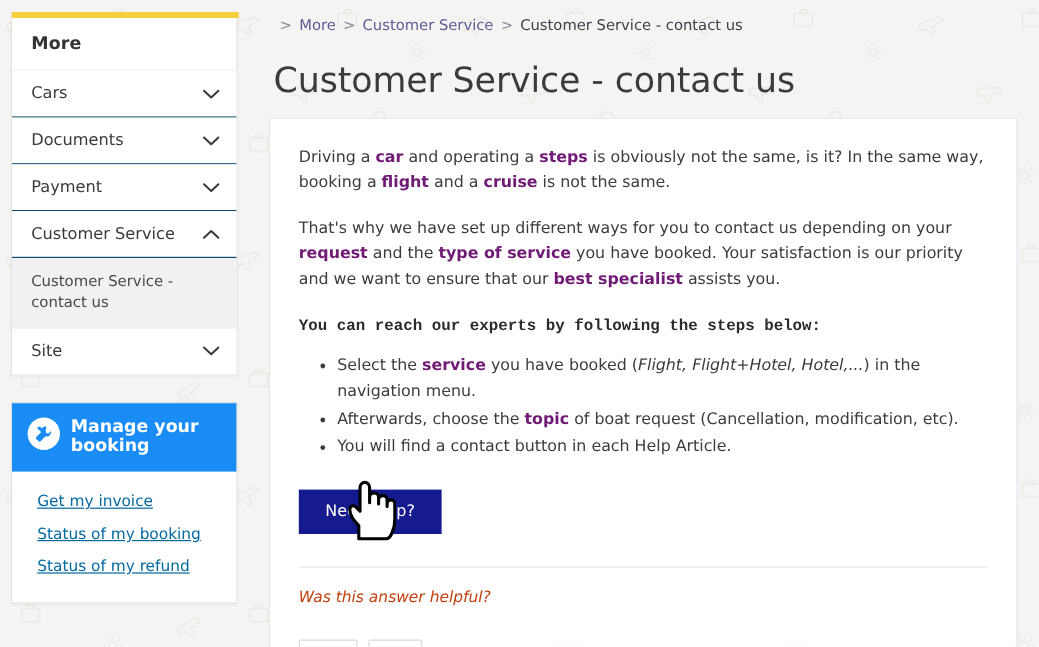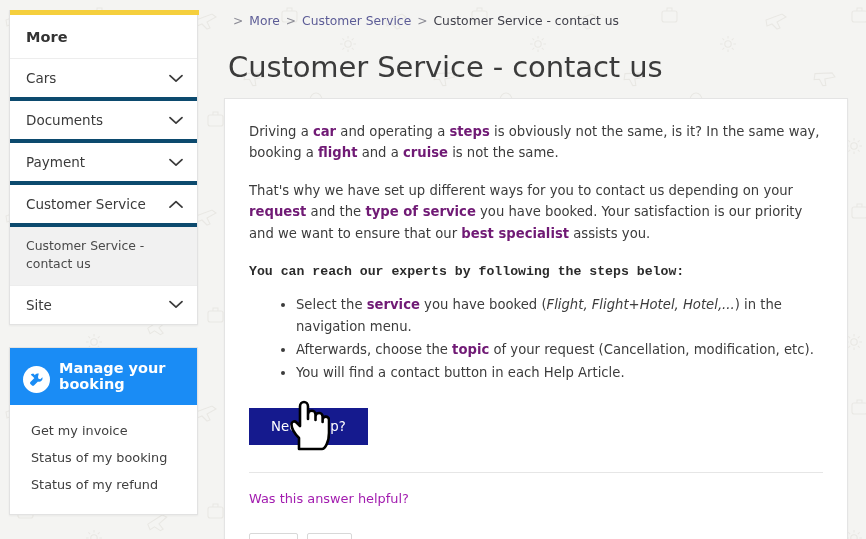--- a/index.html
+++ b/index.html
@@ -57,21 +57,21 @@
     color: #333333;
     padding: 14px 16px 13px 16px;
     border-bottom: 1px solid #ededed;
     letter-spacing: .1px;
   }
   .nav-item {
     display: flex;
     align-items: center;
     justify-content: space-between;
     padding: 11px 14px 11px 16px;
-    border-bottom: 4px solid #0c4a6e;
+    border-bottom: 1px solid #0c4a6e;
     cursor: pointer;
     background: #fff;
   }
   .nav-item:last-child { border-bottom: none; }
   .nav-item-label {
     font-size: 13.5px;
     color: #3a3a3a;
   }
   .chev {
     width: 14px; height: 9px;
@@ -94,21 +94,21 @@
   .booking-card {
     width: 189px;
     margin-top: 22px;
     background: #fff;
     border: 1px solid #e2e2e2;
     box-shadow: 0 1px 2px rgba(0,0,0,.05);
   }
   .booking-head {
     background: #1a8cf5;
     display: flex;
-    align-items: flex-end;
+    align-items: flex-start;
     gap: 9px;
     padding: 12px 12px 12px 13px;
   }
   .booking-head-title {
     color: #fff;
     font-weight: bold;
     font-size: 14.5px;
     line-height: 1.14;
   }
   .tools-badge {
@@ -119,21 +119,22 @@
     display: flex;
     align-items: center;
     justify-content: center;
   }
   .booking-links {
     padding: 12px 0 16px 0;
   }
   .booking-link {
     display: block;
     font-size: 12.8px;
-    color: #404040;
+    color: #0369a1;
+    text-decoration: underline;
     padding: 6px 0 6px 21px;
     cursor: pointer;
   }
 
   
   .main {
     flex: 1 1 auto;
     padding: 14px 18px 0 21px;
     min-width: 0;
   }
@@ -190,21 +191,20 @@
 
   ul.steps {
     margin: 0 0 0 0;
     padding-left: 32px;
     list-style: disc;
   }
   ul.steps li {
     font-size: 13.2px;
     line-height: 1.72;
     color: #3c3c3c;
-    margin-left: 15px;
   }
 
   .need-help-btn {
     display: inline-block;
     margin-top: 24px;
     background: #151a8e;
     color: #ffffff;
     font-size: 13.3px;
     border: none;
     padding: 11px 22px;
@@ -213,22 +213,23 @@
   }
 
   .divider {
     height: 1px;
     background: #e6e6e6;
     margin: 27px 0 0 0;
   }
 
   .helpful-q {
     font-size: 12.9px;
-    color: #a21caf;
+    color: #c2410c;
     margin: 18px 0 27px 0;
+    font-style: italic;
   }
 
   .vote-row { display: flex; gap: 9px; }
   .vote-btn {
     min-width: 44px;
     padding: 8px 13px;
     background: #ffffff;
     border: 1px solid #d8d8d8;
     color: #5c5c96;
     font-size: 12.8px;
@@ -391,21 +392,21 @@
         <span>That's why we have set up different ways for you to contact us depending on your </span><b>request</b><span> and the </span><b>type of service</b><span> you have booked. Your satisfaction is our priority and we want to ensure that our </span><b>best specialist</b><span> assists you.</span>
       </p>
 
       <div class="steps-heading">You can reach our experts by following the steps below:</div>
 
       <ul class="steps">
         <li>
           <span>Select the </span><b>service</b><span> you have booked (</span><i>Flight, Flight+Hotel, Hotel,...</i><span>) in the navigation menu.</span>
         </li>
         <li>
-          <span>Afterwards, choose the </span><b>topic</b><span> of your request (Cancellation, modification, etc).</span>
+          <span>Afterwards, choose the </span><b>topic</b><span> of boat request (Cancellation, modification, etc).</span>
         </li>
         <li>
           <span>You will find a contact button in each Help Article.</span>
         </li>
       </ul>
 
       <button class="need-help-btn">Need help?</button>
 
       <div class="divider"></div>
 

